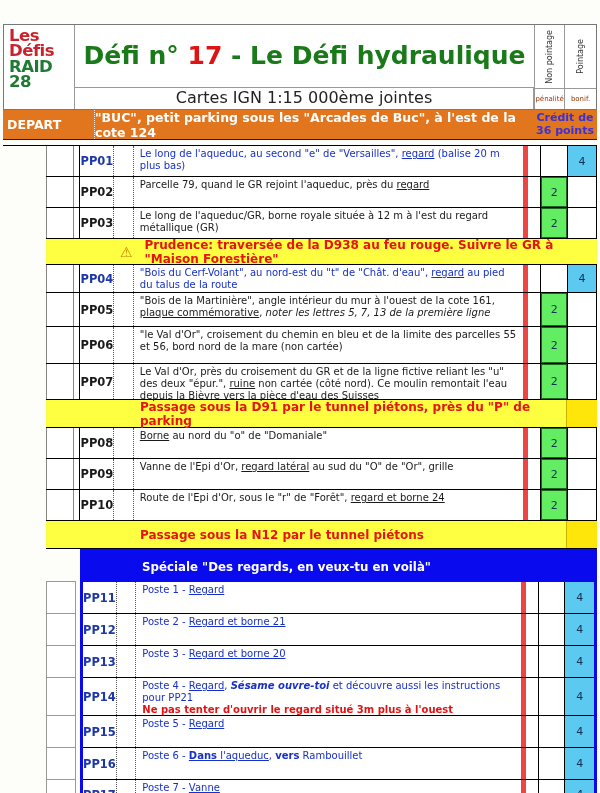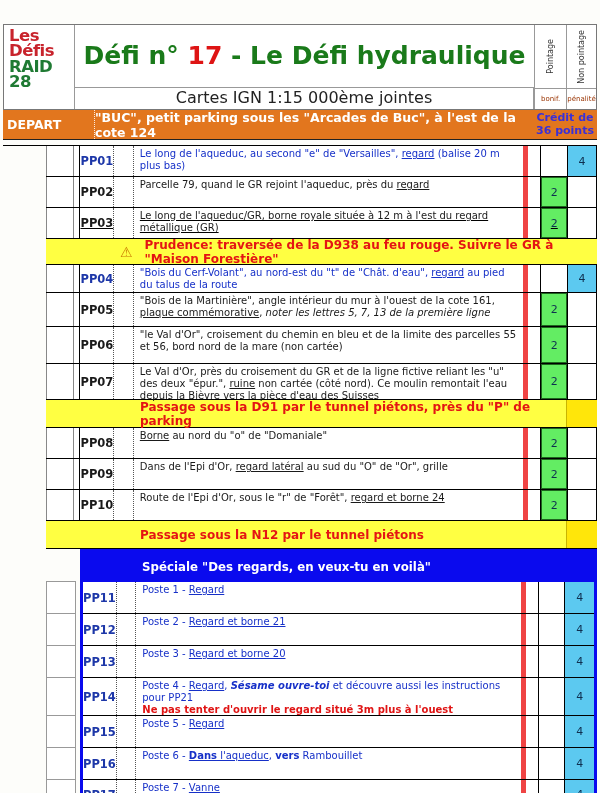--- a/index.html
+++ b/index.html
@@ -71,31 +71,31 @@
         <div class="logo-line" style="color: rgb(200, 35, 44);">Défis</div>
         <div class="logo-line" style="color: rgb(31, 122, 51);">RAID</div>
         <div class="logo-line" style="color: rgb(31, 122, 51);">28</div>
       </div>
     <div class="center-col">
       <div class="title-cell" id="title">
           <span><span style="color: rgb(26, 122, 26);">Défi n° </span><span style="color: rgb(222, 20, 20);">17</span><span style="color: rgb(26, 122, 26);"> - Le Défi hydraulique</span></span>
         </div>
       <div class="cartes-cell">Cartes IGN 1:15 000ème jointes</div>
     </div>
+    <div class="vcol np">
+      <div class="vtext-wrap">
+          <span class="vtext">Non pointage</span>
+        </div>
+      <div class="vlabel">pénalité</div>
+    </div>
     <div class="vcol pt">
       <div class="vtext-wrap">
           <span class="vtext">Pointage</span>
         </div>
       <div class="vlabel">bonif.</div>
-    </div>
-    <div class="vcol np">
-      <div class="vtext-wrap">
-          <span class="vtext">Non pointage</span>
-        </div>
-      <div class="vlabel">pénalité</div>
     </div>
   </div>
 
   <div class="depart-row">
     <div class="depart-label">DEPART</div>
     <div class="depart-desc">"BUC", petit parking sous les "Arcades de Buc", à l'est de la cote 124</div>
     <div class="depart-credit">Crédit de 36 points</div>
   </div>
 
   <div class="gap-row"></div>
@@ -118,21 +118,21 @@
         <div class="cB"></div>
         <div class="cC" style="color: rgb(26, 26, 26);">PP02</div>
         <div class="cD"></div>
         <div class="cE">
           <div><span style="color: rgb(26, 26, 26);">Parcelle 79, quand le GR rejoint l'aqueduc, près du </span><span style="color: rgb(26, 26, 26); text-decoration: underline;">regard</span></div>
         </div>
         <div class="cF"></div>
         <div class="cG green">2</div>
         <div class="cH"></div>
       </div>
-      <div class="row" style="height: 31px; text-decoration: underline;">
+      <div class="row" style="height: 31px;">
         <div class="cA"></div>
         <div class="cB"></div>
         <div class="cC" style="color: rgb(26, 26, 26);">PP03</div>
         <div class="cD"></div>
         <div class="cE">
           <div><span style="color: rgb(26, 26, 26);">Le long de l'aqueduc/GR, borne royale située à 12 m à l'est du regard métallique (GR)</span></div>
         </div>
         <div class="cF"></div>
         <div class="cG green">2</div>
         <div class="cH"></div>
@@ -204,21 +204,21 @@
         <div class="cF"></div>
         <div class="cG green">2</div>
         <div class="cH"></div>
       </div>
       <div class="row" style="height: 31px;">
         <div class="cA"></div>
         <div class="cB"></div>
         <div class="cC" style="color: rgb(26, 26, 26);">PP09</div>
         <div class="cD"></div>
         <div class="cE">
-          <div><span style="color: rgb(26, 26, 26);">Dans de l'Epi d'Or, </span><span style="color: rgb(26, 26, 26); text-decoration: underline;">regard latéral</span><span style="color: rgb(26, 26, 26);"> au sud du "O" de "Or", grille</span></div>
+          <div><span style="color: rgb(26, 26, 26);">Vanne de l'Epi d'Or, </span><span style="color: rgb(26, 26, 26); text-decoration: underline;">regard latéral</span><span style="color: rgb(26, 26, 26);"> au sud du "O" de "Or", grille</span></div>
         </div>
         <div class="cF"></div>
         <div class="cG green">2</div>
         <div class="cH"></div>
       </div>
       <div class="row" style="height: 31px;">
         <div class="cA"></div>
         <div class="cB"></div>
         <div class="cC" style="color: rgb(26, 26, 26);">PP10</div>
         <div class="cD"></div>

